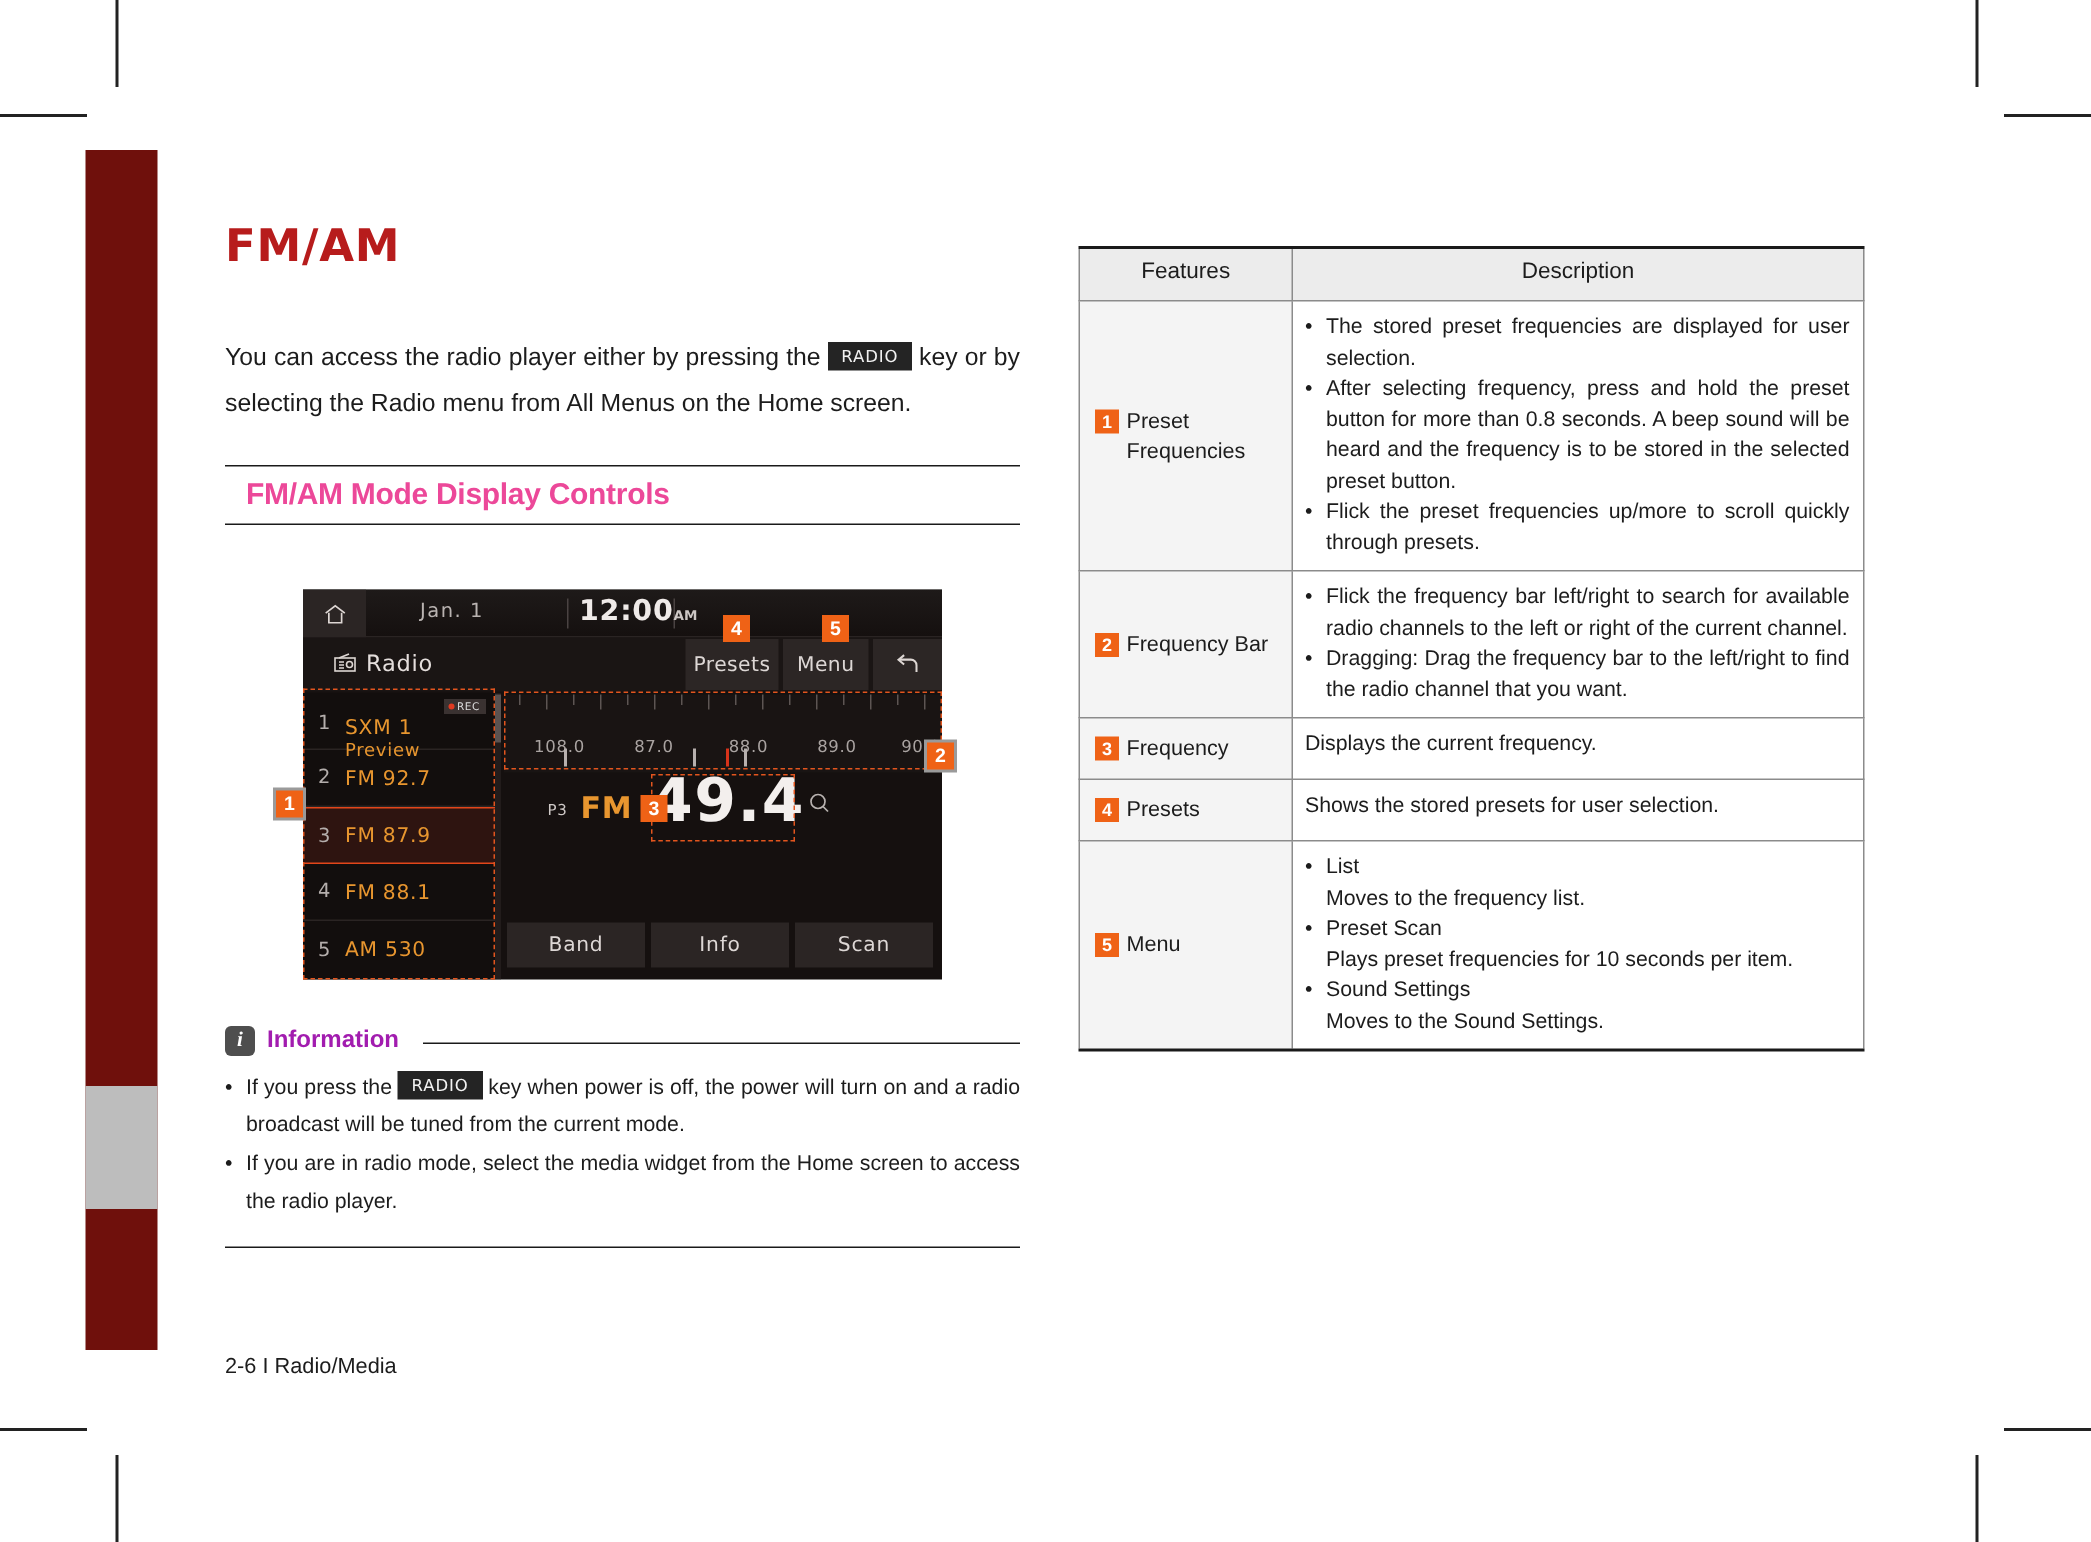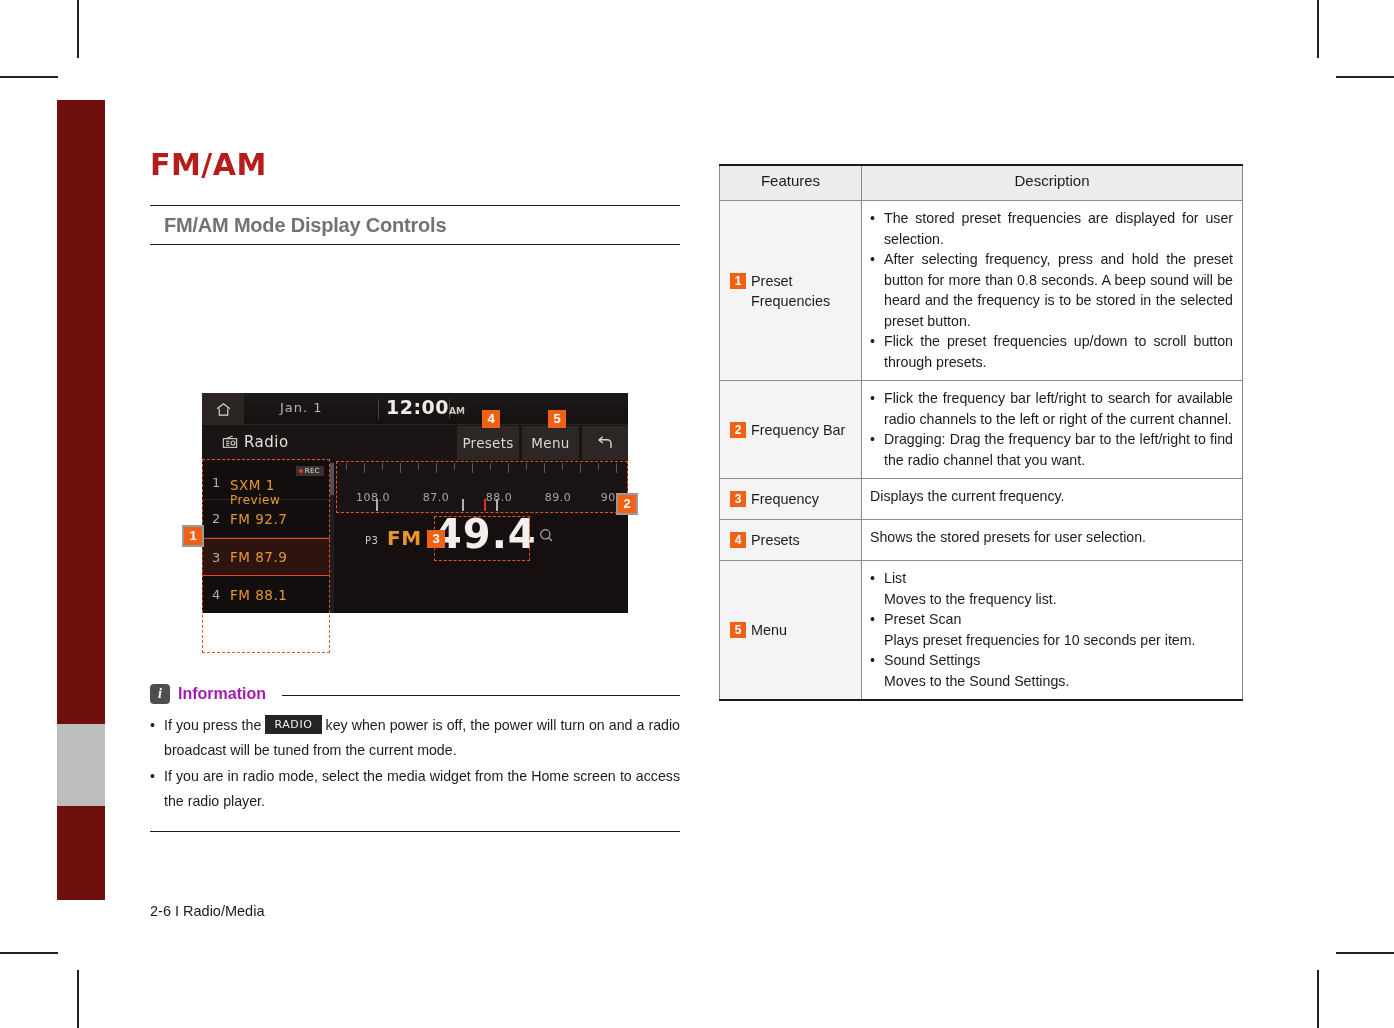--- a/index.html
+++ b/index.html
@@ -38,29 +38,29 @@
     display: inline-block; background: #242424; color: #f2f2f2;
     font-family: "DejaVu Sans", sans-serif;
     font-size: 11px; letter-spacing: 0.6px;
     padding: 3px 9px 3px 9px; vertical-align: 2px;
     line-height: 13px;
   }
 
   .h2wrap { margin-top: 25px; }
   .h2rule-top { border-top: 1.6px solid #1a1a1a; }
   .h2 {
-    font-size: 20px; font-weight: bold; color: #737373;
+    font-size: 20px; font-weight: bold; color: #ec4899;
     padding: 8px 0 7px 14px; letter-spacing: -0.2px;
   }
   .h2rule-bot { border-top: 1.2px solid #1a1a1a; }
 
   
   .hu {
     position: absolute; left: 202px; top: 393px;
-    width: 426px; height: 220px;
+    width: 426px; height: 260px;
     background: #15100f;
     overflow: hidden;
     font-family: "DejaVu Sans", sans-serif;
   }
   .hu-statusbar {
     position: absolute; left:0; top:0; width:100%; height:32px;
     background: linear-gradient(#1e1a19,#15100f);
     border-bottom: 1px solid #2a2423;
   }
   .hu-home {
@@ -211,20 +211,25 @@
   <div class="cm h" style="left:0; top:952px; width:58px;"></div>
   <div class="cm v" style="left:1317px; top:970px; height:58px;"></div>
   <div class="cm h" style="left:1336px; top:952px; width:58px;"></div>
 
   <div class="spine"></div>
   <div class="spine-gray"></div>
 
   <div class="leftcol">
     <div class="h1">FM/AM</div>
 
+    <div class="intro">
+      <span>You can access the radio player either by pressing the</span>
+      <span class="keycap">RADIO</span>
+      <span>key or by selecting the Radio menu from All Menus on the Home screen.</span>
+    </div>
 
     <div class="h2wrap">
       <div class="h2rule-top"></div>
       <div class="h2">FM/AM Mode Display Controls</div>
       <div class="h2rule-bot"></div>
     </div>
   </div>
 
   <div class="hu">
 
@@ -402,21 +407,21 @@
               <div class="d-item">
                 <span class="d-bullet">•</span>
                 <span class="d-text">The stored preset frequencies are displayed for user selection.</span>
               </div>
               <div class="d-item">
                 <span class="d-bullet">•</span>
                 <span class="d-text">After selecting frequency, press and hold the preset button for more than 0.8 seconds. A beep sound will be heard and the frequency is to be stored in the selected preset button.</span>
               </div>
               <div class="d-item">
                 <span class="d-bullet">•</span>
-                <span class="d-text">Flick the preset frequencies up/down to scroll button through presets.</span>
+                <span class="d-text">Flick the preset frequencies up/more to scroll quickly through presets.</span>
               </div>
             </td>
           </tr>
           <tr>
             <td class="col-feat">
               <div class="feat-inner">
                 <span class="feat-badge">2</span>
                 <span class="feat-label">Frequency Bar</span>
               </div>
             </td>

